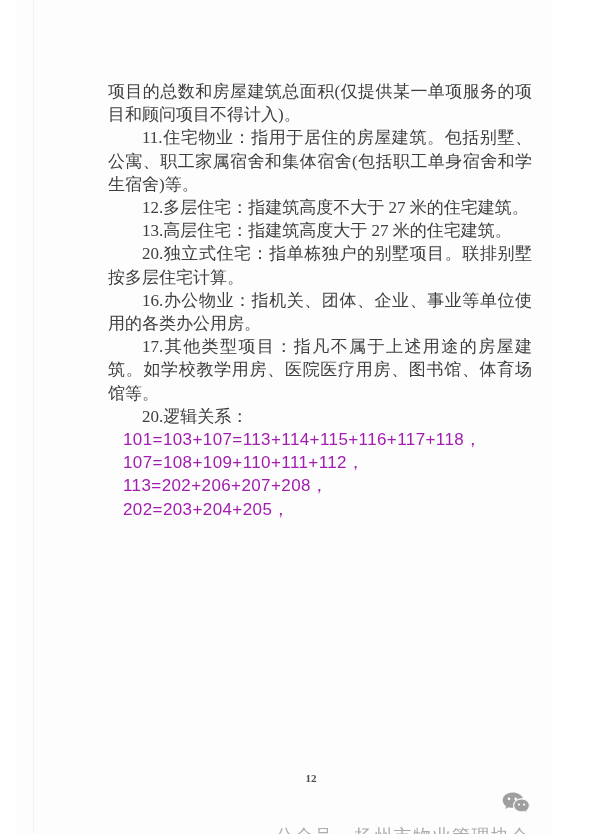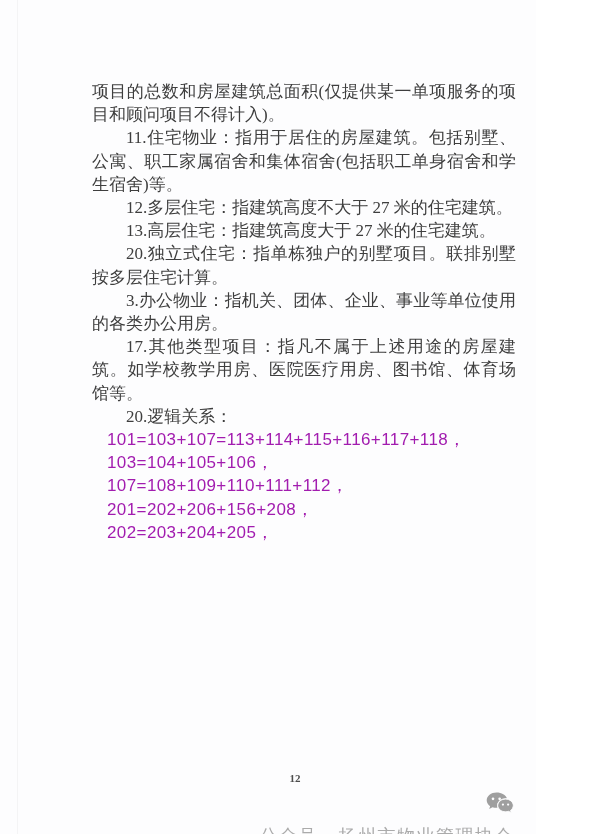--- a/index.html
+++ b/index.html
@@ -7,20 +7,21 @@
     padding: 0;
     background: #ffffff;
   }
   .page {
     position: relative;
     width: 536px;
     height: 834px;
     background: #fdfdfe;
     overflow: hidden;
     font-family: "Liberation Serif", serif;
+    margin-left: 16px;
   }
   
   .page::before {
     content: "";
     position: absolute;
     left: 17px; top: 0; bottom: 0;
     width: 1px;
     background: rgba(0,0,0,0.035);
   }
   .text-block {
@@ -78,28 +79,27 @@
 <body>
 
 <div class="page">
 
   <div class="text-block">
     <p class="para no-indent">项目的总数和房屋建筑总面积(仅提供某一单项服务的项目和顾问项目不得计入)。</p>
     <p class="para">11.住宅物业：指用于居住的房屋建筑。包括别墅、公寓、职工家属宿舍和集体宿舍(包括职工单身宿舍和学生宿舍)等。</p>
     <p class="para">12.多层住宅：指建筑高度不大于 27 米的住宅建筑。</p>
     <p class="para">13.高层住宅：指建筑高度大于 27 米的住宅建筑。</p>
     <p class="para">20.独立式住宅：指单栋独户的别墅项目。联排别墅按多层住宅计算。</p>
-    <p class="para">3.办公物业：指机关、团体、企业、事业等单位使用的各类办公用房。</p>
+    <p class="para">16.办公物业：指机关、团体、企业、事业等单位使用的各类办公用房。</p>
     <p class="para">17.其他类型项目：指凡不属于上述用途的房屋建筑。如学校教学用房、医院医疗用房、图书馆、体育场馆等。</p>
     <p class="para">20.逻辑关系：</p>
 
     <div class="formula">101=103+107=113+114+115+116+117+118，</div>
-    <div class="formula">103=104+105+106，</div>
     <div class="formula">107=108+109+110+111+112，</div>
-    <div class="formula">201=202+206+156+208，</div>
+    <div class="formula">113=202+206+207+208，</div>
     <div class="formula">202=203+204+205，</div>
   </div>
 
   <div class="page-number">12</div>
 
   <div class="watermark">
     <span>
       <svg viewBox="0 0 40 34" width="28" height="24" aria-hidden="true">
         <g fill="#9f9f9f">
           <path d="M15 2 C7.3 2 1 7 1 13.2 c0 3.4 1.9 6.4 4.9 8.4 L4.6 25.4 l4.6 -2.4 c1.8 0.5 3.8 0.8 5.8 0.8 0.5 0 1 0 1.5 -0.1 c-0.4 -1 -0.6 -2.1 -0.6 -3.2 0 -5.8 5.6 -10.4 12.4 -10.4 0.5 0 1 0 1.5 0.1 C28.4 5.6 22.3 2 15 2 z"></path>

